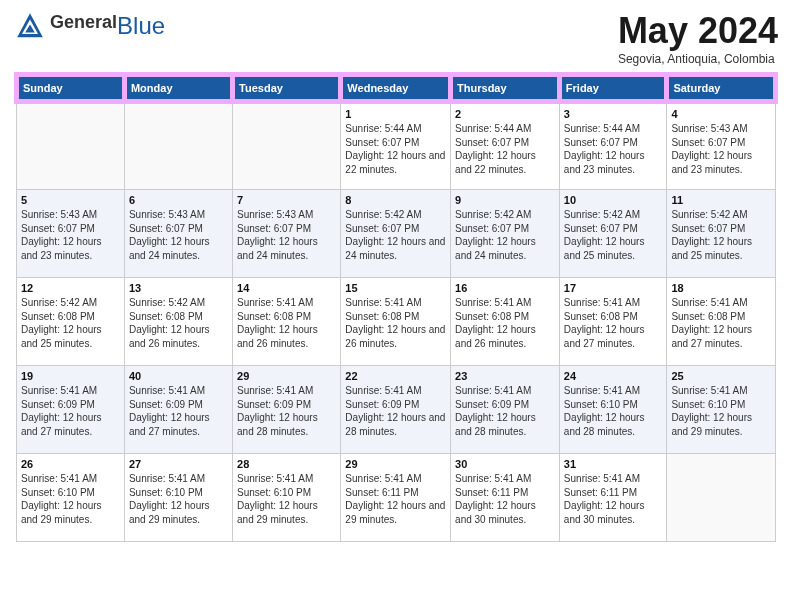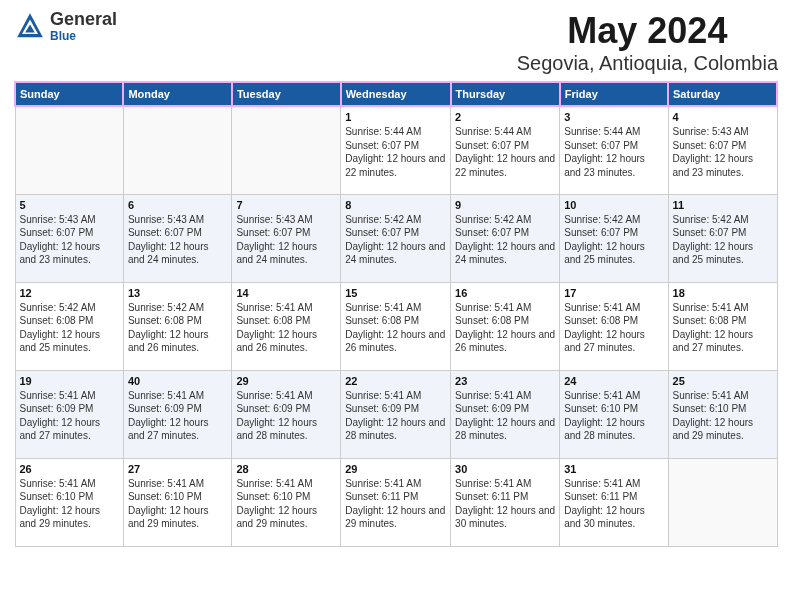--- a/index.html
+++ b/index.html
@@ -19,66 +19,66 @@
       justify-content: space-between;
       align-items: flex-start;
       margin-bottom: 6px;
     }
     .logo {
       display: flex;
       align-items: center;
     }
     .logo-text {
       display: flex;
-      flex-direction: column;
+      flex-direction: row;
       line-height: 1.1;
     }
     .logo-general {
       font-size: 18px;
       font-weight: bold;
       color: #333;
     }
     .logo-blue {
-      font-size: 12px;
-      font-weight: bold;
+      font-size: 24px;
+      font-weight: normal;
       color: #1a5aa0;
     }
     .logo-icon {
       width: 32px;
       height: 32px;
       margin-right: 4px;
     }
     .title-block {
-      text-align: center;
+      text-align: left;
     }
     .title-block h1 {
       font-size: 36px;
       color: #1a1a1a;
       font-weight: bold;
     }
     .title-block h2 {
-      font-size: 20px;
+      font-size: 12px;
       color: #333;
       font-weight: normal;
     }
     table {
       width: 100%;
       border-collapse: collapse;
       font-size: 10.5px;
     }
     thead tr {
       background-color: #1a5aa0;
       color: #fff;
     }
     thead th {
       padding: 5px 4px;
       text-align: left;
       font-size: 11px;
       font-weight: bold;
-      border: 2px solid #f0abfc;
+      border: 5px solid #f0abfc;
     }
     tbody tr {
       border-bottom: 1px solid #ddd;
     }
     tbody tr:nth-child(even) {
       background: #f0f4fa;
     }
     tbody tr:nth-child(odd) {
       background: #fff;
     }

